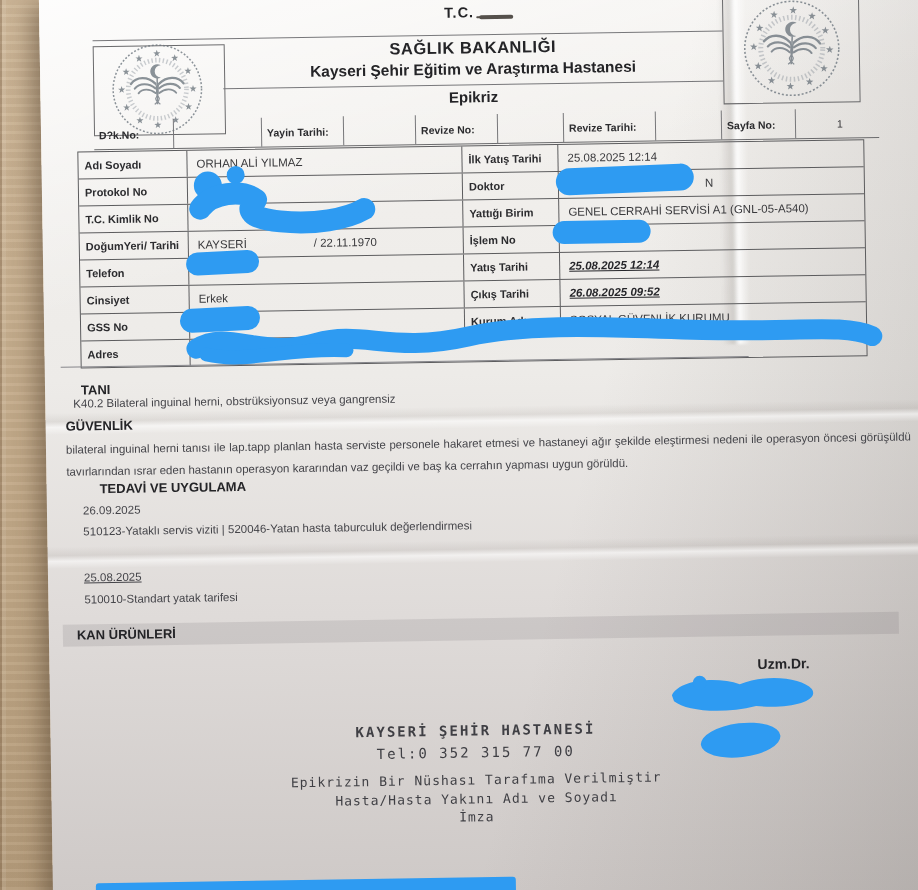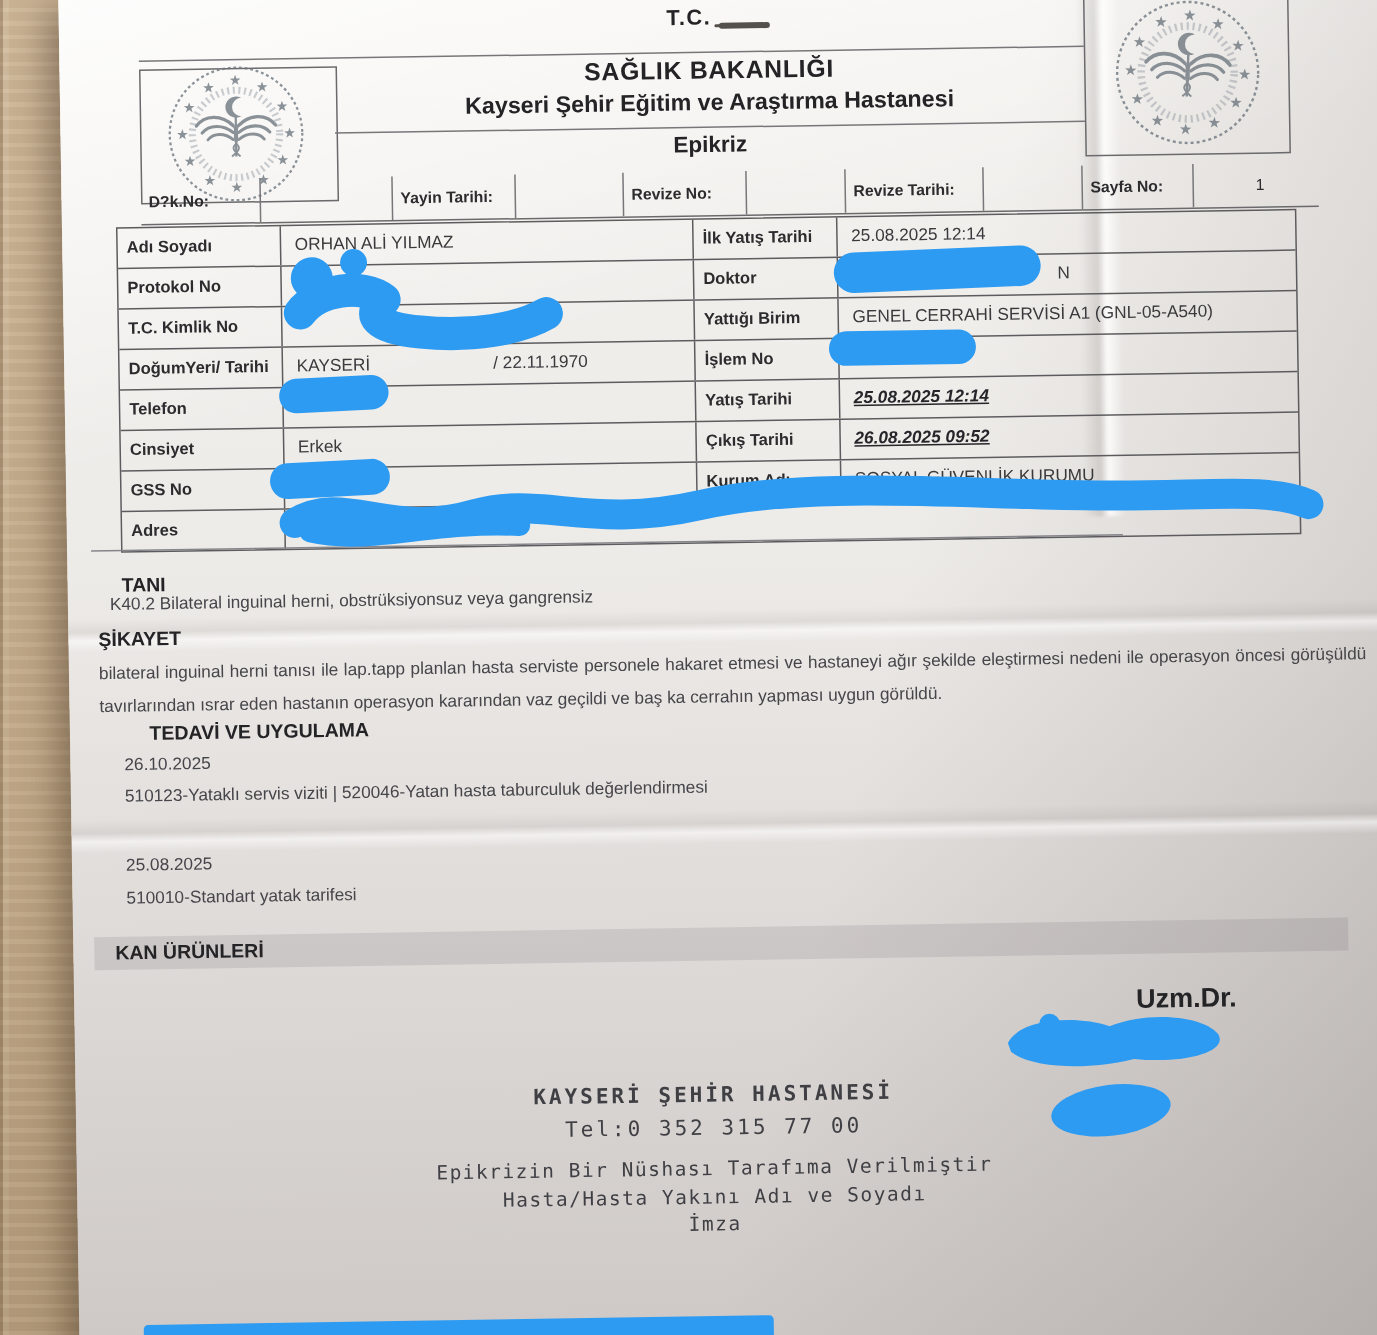--- a/index.html
+++ b/index.html
@@ -46,21 +46,21 @@
   .prow{display:flex;height:26px;border-bottom:1px solid #5c5c5e;}
   .prow:last-child{border-bottom:none;}
   .pl{width:109px;border-right:1px solid #5c5c5e;}
   .pv1{width:275px;border-right:1px solid #5c5c5e;position:relative;}
   .pl2{width:96px;border-right:1px solid #5c5c5e;}
   .pv2{flex:1;position:relative;}
   .pvfull{flex:1;position:relative;}
   .pl,.pl2{font-size:11px;font-weight:bold;color:#2c2c2f;display:flex;align-items:center;padding-left:6px;box-sizing:border-box;}
   .pv1,.pv2,.pvfull{font-size:11.5px;color:#3a3a3d;display:flex;align-items:center;padding-left:9px;box-sizing:border-box;}
   .emph{font-weight:bold;text-decoration:underline;font-style:italic;color:#26262a;}
-  .v2{position:absolute;left:140px;top:0;height:100%;display:flex;align-items:center;}
+  .v2{position:absolute;left:125px;top:0;height:100%;display:flex;align-items:center;}
   .npad{padding-left:146px;}
   
   .secline{position:absolute;left:16px;top:372px;width:688px;border-top:1px solid #85858a;}
   .sec-title{font-size:13px;}
   .body-text{font-size:11.5px;line-height:22px;color:#45454a;}
   .kanband{position:absolute;left:14px;top:630px;width:836px;height:22px;background:rgba(90,88,92,0.14);}
   
   .mono{font-family:"DejaVu Sans Mono", monospace;color:#3f3f44;text-align:center;position:absolute;}
   
   .redactions{position:absolute;left:0;top:0;width:900px;height:918px;pointer-events:none;}
@@ -187,33 +187,33 @@
     <div class="prow">
       <div class="pl">Adres</div>
       <div class="pvfull"></div>
     </div>
   </div>
 
   <div class="secline"></div>
   <div class="txt b sec-title" style="left:36px;top:388px;">TANI</div>
   <div class="txt body-text" style="left:28px;top:398px;">K40.2 Bilateral inguinal herni, obstrüksiyonsuz veya gangrensiz</div>
 
-  <div class="txt b sec-title" style="left:20px;top:424px;">ŞİKAYET</div>
+  <div class="txt b sec-title" style="left:20px;top:424px;">GÜVENLİK</div>
   <div class="txt body-text" style="left:20px;top:444px;width:845px;text-align:justify;">bilateral inguinal herni tanısı ile lap.tapp planlan hasta serviste personele hakaret etmesi ve hastaneyi ağır şekilde eleştirmesi nedeni ile operasyon öncesi görüşüldü tavırlarından ısrar eden hastanın operasyon kararından vaz geçildi ve baş ka cerrahın yapması uygun görüldü.</div>
 
   <div class="txt b sec-title" style="left:53px;top:487px;">TEDAVİ VE UYGULAMA</div>
-  <div class="txt body-text" style="left:36px;top:505px;">26.10.2025</div>
+  <div class="txt body-text" style="left:36px;top:505px;">26.09.2025</div>
   <div class="txt body-text" style="left:36px;top:526px;">510123-Yataklı servis viziti | 520046-Yatan hasta taburculuk değerlendirmesi</div>
-  <div class="txt body-text" style="left:36px;top:572px;">25.08.2025</div>
+  <div class="txt body-text" style="left:36px;top:572px;text-decoration:underline;">25.08.2025</div>
   <div class="txt body-text" style="left:36px;top:594px;">510010-Standart yatak tarifesi</div>
 
   <div class="kanband"></div>
   <div class="txt b sec-title" style="left:28px;top:633px;">KAN ÜRÜNLERİ</div>
 
-  <div class="txt b" style="left:708px;top:672px;font-size:18px;">Uzm.Dr.</div>
+  <div class="txt b" style="left:708px;top:672px;font-size:14px;">Uzm.Dr.</div>
 
   <div class="mono" style="left:175px;top:734px;width:500px;font-size:14px;letter-spacing:2px;font-weight:bold;">KAYSERİ ŞEHİR HASTANESİ</div>
   <div class="mono" style="left:175px;top:756px;width:500px;font-size:14px;letter-spacing:2px;">Tel:0 352 315 77 00</div>
   <div class="mono" style="left:175px;top:784px;width:500px;font-size:13px;letter-spacing:1px;">Epikrizin Bir Nüshası Tarafıma Verilmiştir</div>
   <div class="mono" style="left:175px;top:803px;width:500px;font-size:13px;letter-spacing:1px;">Hasta/Hasta Yakını Adı ve Soyadı</div>
   <div class="mono" style="left:175px;top:821px;width:500px;font-size:13px;letter-spacing:1px;">İmza</div>
 
   <svg class="redactions" viewBox="0 0 900 918">
     <g fill="#2e9bf2" stroke="#2e9bf2">
       <g stroke="none">

